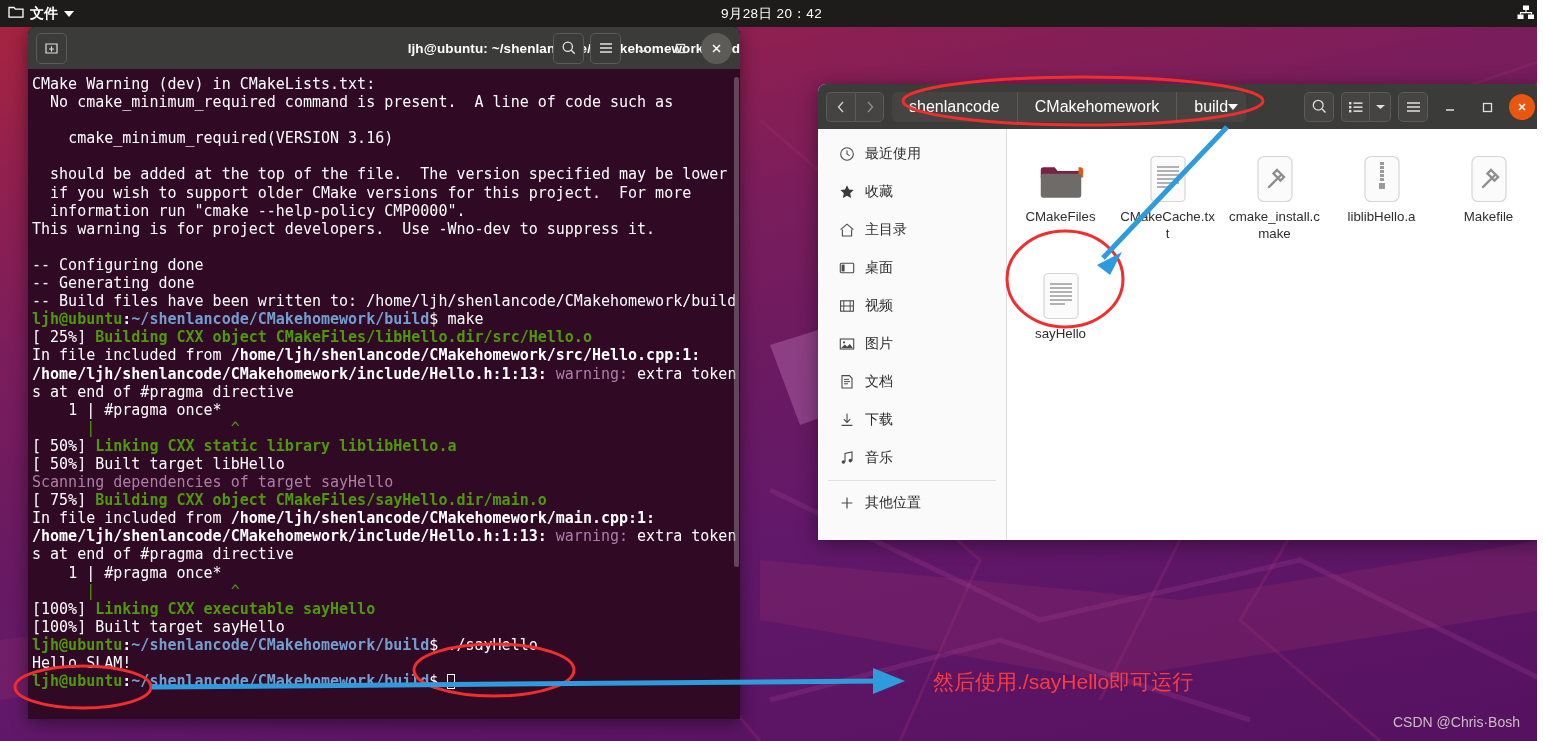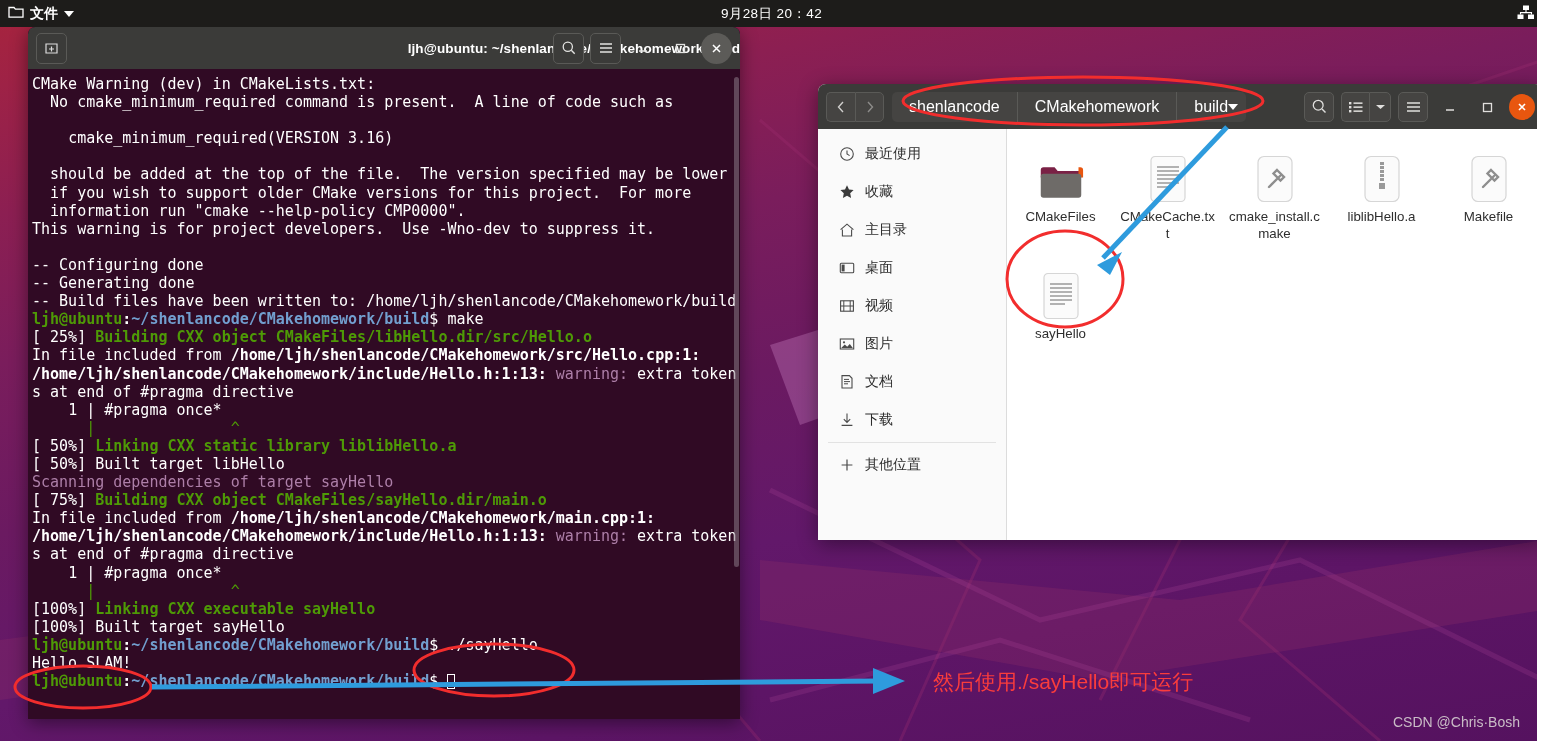--- a/index.html
+++ b/index.html
@@ -398,20 +398,30 @@
             </span>
             <span>文档</span>
           </div>
           <div class="side-item">
             <span class="side-icon">
               <svg width="16" height="16" viewBox="0 0 16 16">
                 <path d="M8 1.6v8.4M4.8 7.2L8 10.4l3.2-3.2M2.6 13.4h10.8" fill="none" stroke="#4a4a4a" stroke-width="1.1"></path>
               </svg>
             </span>
             <span>下载</span>
+          </div>
+          <div class="side-item">
+            <span class="side-icon">
+              <svg width="16" height="16" viewBox="0 0 16 16">
+                <path d="M6 12V3.4l7-1.4v8.6" fill="none" stroke="#4a4a4a" stroke-width="1.1"></path>
+                <circle cx="4.4" cy="12" r="1.8" fill="#4a4a4a"></circle>
+                <circle cx="11.4" cy="10.6" r="1.8" fill="#4a4a4a"></circle>
+              </svg>
+            </span>
+            <span>音乐</span>
           </div>
           <div class="side-sep"></div>
           <div class="side-item">
             <span class="side-icon">
               <svg width="16" height="16" viewBox="0 0 16 16">
                 <path d="M8 2.6v10.8M2.6 8h10.8" stroke="#4a4a4a" stroke-width="1.2"></path>
               </svg>
             </span>
             <span>其他位置</span>
           </div>

